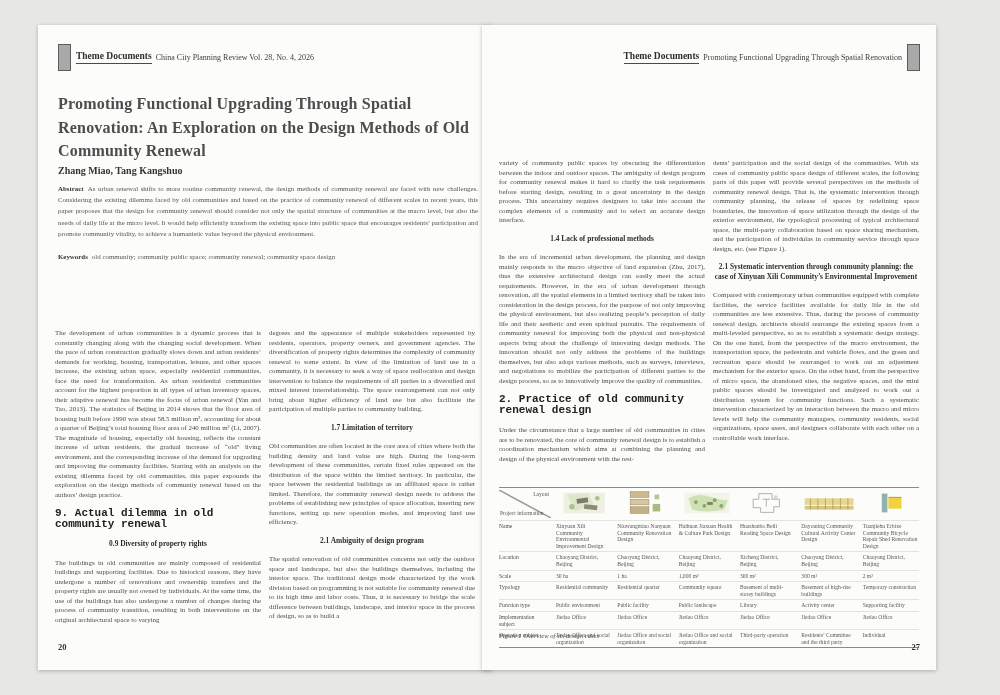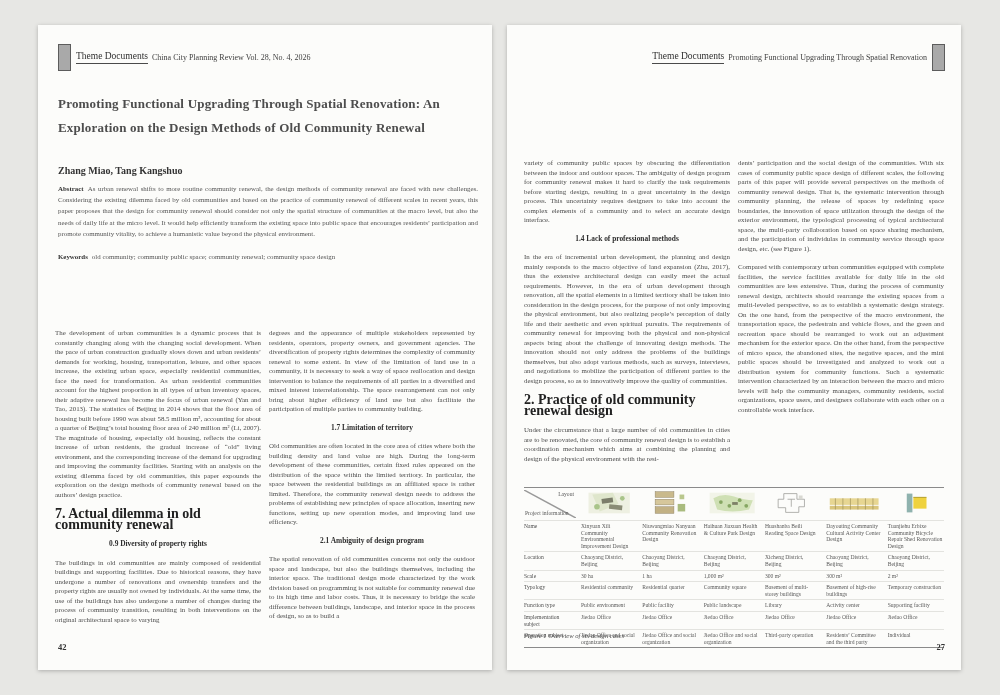--- a/index.html
+++ b/index.html
@@ -1,47 +1,47 @@
 <!DOCTYPE html>
 <html><head>
 <meta charset="utf-8">
 <style>
   html,body{margin:0;padding:0;}
   body{width:1000px;height:695px;background:#e7e7e4;position:relative;
        font-family:"Liberation Serif", serif; color:#4a4a4a; overflow:hidden;}
   .page{position:absolute;top:25px;width:454px;height:645px;background:#fcfcfa;
         box-shadow:0 1px 4px rgba(0,0,0,.25);}
-  #page-left{left:38px;} #page-right{left:507px;}
+  #page-left{left:38px;} #page-right{left:482px;}
 
   
   .hdr{position:absolute;top:20px;left:20px;right:16px;}
   .hdr-sq{position:absolute;width:11px;height:25px;background:#a9a9a9;border:1px solid #5c5c5c;top:-1px;}
   .hdr-left .hdr-sq{left:0;} .hdr-right .hdr-sq{right:0;}
   .hdr-text{display:block;}
   .hdr-left .hdr-text{margin-left:18px;} .hdr-right .hdr-text{margin-right:18px;text-align:right;}
-  .hdr-line1{font-weight:normal;font-size:9.5px;color:#2f2f2f;padding-bottom:2px;border-bottom:1px solid #4a4a4a;}
+  .hdr-line1{font-weight:bold;font-size:9.5px;color:#2f2f2f;padding-bottom:2px;border-bottom:1px solid #4a4a4a;}
   .hdr-line2{font-size:8px;color:#3e3e3e;padding-top:2.5px;}
 
   
-  #title{position:absolute;top:67px;left:20px;right:14px;font-size:13px;font-weight:bold;
+  #title{position:absolute;top:67px;left:20px;right:14px;font-size:16px;font-weight:bold;
          color:#4d4d4d;line-height:23.5px;letter-spacing:.2px;}
   #authors{position:absolute;top:140px;left:20px;font-size:10px;font-weight:bold;color:#333;}
   .abs-block{position:absolute;left:20px;right:14px;font-size:6.9px;line-height:11.2px;
              text-align:justify;color:#555;}
   #abstract{top:158px;} #keywords{top:226px;}
   .lead{font-weight:bold;color:#333;margin-right:4px;}
 
   
   .cols{position:absolute;left:17px;right:17px;display:flex;gap:8px;overflow:hidden;}
   #page-left .cols{top:303px;height:314px;}
   #page-right .cols{top:133px;height:328px;}
   .bcol{width:206px;font-size:6.9px;line-height:9.5px;text-align:justify;color:#4c4c4c;}
   .bcol p{margin:0 0 9px;}
   .h-sub{font-size:7.4px;font-weight:bold;color:#2f2f2f;margin:0 0 1.5px;text-align:center;}
-  .h-sec{font-size:14px;font-weight:bold;color:#222;margin:3px 0 10px;text-align:left;line-height:11px;}
+  .h-sec{font-size:11px;font-weight:bold;color:#222;margin:3px 0 10px;text-align:left;line-height:11px;font-family:Liberation Mono, monospace;}
 
   .pagenum{position:absolute;bottom:18px;font-size:8.5px;font-weight:bold;color:#333;}
   #page-left .pagenum{left:20px;} #page-right .pagenum{right:16px;}
 
   
   #fig-table{position:absolute;left:17px;right:17px;top:462px;border-top:1px solid #8a8a8a;
              border-bottom:1px solid #8a8a8a;}
   .trow{display:grid;grid-template-columns:52px repeat(6,1fr);column-gap:5px;
         padding:2px 0;border-top:1px solid #e3e3df;align-items:start;}
   .trow.first{border-top:none;}
@@ -72,34 +72,34 @@
   <div class="abs-block" id="abstract">
     <span class="lead">Abstract</span><span>As urban renewal shifts to more routine community renewal, the design methods of community renewal are faced with new challenges. Considering the existing dilemma faced by old communities and based on the practice of community renewal of different scales in recent years, this paper proposes that the design for community renewal should consider not only the spatial structure of communities at the macro level, but also the needs of daily life at the micro level. It would help efficiently transform the existing space into public space that encourages residents’ participation and promote community vitality, to achieve a humanistic value beyond the physical environment.</span>
   </div>
   <div class="abs-block" id="keywords">
     <span class="lead">Keywords</span><span>old community; community public space; community renewal; community space design</span>
   </div>
 
   <div class="cols">
     <div class="bcol">
       <p>The development of urban communities is a dynamic process that is constantly changing along with the changing social development. When the pace of urban construction gradually slows down and urban residents’ demands for working, housing, transportation, leisure, and other spaces increase, the existing urban space, especially residential communities, face the need for transformation. As urban residential communities account for the highest proportion in all types of urban inventory spaces, their adaptive renewal has become the focus of urban renewal (Yan and Tao, 2013). The statistics of Beijing in 2014 shows that the floor area of housing built before 1990 was about 58.5 million m², accounting for about a quarter of Beijing’s total housing floor area of 240 million m² (Li, 2007). The magnitude of housing, especially old housing, reflects the constant increase of urban residents, the gradual increase of “old” living environment, and the corresponding increase of the demand for upgrading and improving the community facilities. Starting with an analysis on the existing dilemma faced by old communities, this paper expounds the exploration on the design methods of community renewal based on the authors’ design practice.</p>
-      <p class="h-sec">7.  Actual dilemma in old community renewal</p>
+      <p class="h-sec">9.  Actual dilemma in old community renewal</p>
       <p class="h-sub">0.9 Diversity of property rights</p>
       <p>The buildings in old communities are mainly composed of residential buildings and supporting facilities. Due to historical reasons, they have undergone a number of renovations and ownership transfers and the property rights are usually not owned by individuals. At the same time, the use of the buildings has also undergone a number of changes during the process of community transition, resulting in both interventions on the original architectural space to varying</p>
     </div>
     <div class="bcol">
       <p>degrees and the appearance of multiple stakeholders represented by residents, operators, property owners, and government agencies. The diversification of property rights determines the complexity of community renewal to some extent. In view of the limitation of land use in a community, it is necessary to seek a way of space reallocation and design intervention to balance the requirements of all parties in a diversified and mixed interest interrelationship. The space rearrangement can not only bring about higher efficiency of land use but also facilitate the participation of multiple parties to community building.</p>
       <p class="h-sub">1.7 Limitation of territory</p>
       <p>Old communities are often located in the core area of cities where both the building density and land value are high. During the long-term development of these communities, certain fixed rules appeared on the distribution of the space within the limited territory. In particular, the space between the residential buildings as an affiliated space is rather limited. Therefore, the community renewal design needs to address the problems of establishing new principles of space allocation, inserting new functions, setting up new operation modes, and improving land use efficiency.</p>
       <p class="h-sub">2.1 Ambiguity of design program</p>
       <p>The spatial renovation of old communities concerns not only the outdoor space and landscape, but also the buildings themselves, including the interior space. The traditional design mode characterized by the work division based on programming is not suitable for community renewal due to its high time and labor costs. Thus, it is necessary to bridge the scale difference between buildings, landscape, and interior space in the process of design, so as to build a</p>
     </div>
   </div>
 
-  <div class="pagenum">42</div>
+  <div class="pagenum">20</div>
 </div>
 
 <div class="page" id="page-right">
   <div class="hdr hdr-right">
     <span class="hdr-sq"></span>
     <span class="hdr-text">
       <span class="hdr-line1">Theme Documents</span>
       <span class="hdr-line2">Promoting Functional Upgrading Through Spatial Renovation</span>
     </span>
   </div>
@@ -107,20 +107,21 @@
   <div class="cols">
     <div class="bcol">
       <p>variety of community public spaces by obscuring the differentiation between the indoor and outdoor spaces. The ambiguity of design program for community renewal makes it hard to clarify the task requirements before starting design, resulting in a great uncertainty in the design process. This uncertainty requires designers to take into account the complex elements of a community and to select an accurate design interface.</p>
       <p class="h-sub">1.4 Lack of professional methods</p>
       <p>In the era of incremental urban development, the planning and design mainly responds to the macro objective of land expansion (Zhu, 2017), thus the extensive architectural design can easily meet the actual requirements. However, in the era of urban development through renovation, all the spatial elements in a limited territory shall be taken into consideration in the design process, for the purpose of not only improving the physical environment, but also realizing people’s perception of daily life and their aesthetic and even spiritual pursuits. The requirements of community renewal for improving both the physical and non-physical aspects bring about the challenge of innovating design methods. The innovation should not only address the problems of the buildings themselves, but also adopt various methods, such as surveys, interviews, and negotiations to mobilize the participation of different parties to the design process, so as to innovatively improve the quality of communities.</p>
       <p class="h-sec">2. Practice of old community renewal design</p>
       <p>Under the circumstance that a large number of old communities in cities are to be renovated, the core of community renewal design is to establish a coordination mechanism which aims at combining the planning and design of the physical environment with the resi-</p>
     </div>
     <div class="bcol">
       <p>dents’ participation and the social design of the communities. With six cases of community public space design of different scales, the following parts of this paper will provide several perspectives on the methods of community renewal design. That is, the systematic intervention through community planning, the release of spaces by redefining space boundaries, the innovation of space utilization through the design of the exterior environment, the typological processing of typical architectural space, the multi-party collaboration based on space sharing mechanism, and the participation of individulas in community service through space design, etc. (see Figure 1).</p>
+      <p class="h-sub">2.1 Systematic intervention through community planning: the case of Xinyuan Xili Community’s Environmental Improvement</p>
       <p>Compared with contemporary urban communities equipped with complete facilities, the service facilities available for daily life in the old communities are less extensive. Thus, during the process of community renewal design, architects should rearrange the existing spaces from a multi-leveled perspective, so as to establish a systematic design strategy. On the one hand, from the perspective of the macro environment, the transportation space, the pedestrain and vehicle flows, and the green and recreation space should be rearranged to work out an adjustment mechanism for the exterior space. On the other hand, from the perspective of micro space, the abandoned sites, the negative spaces, and the mini public spaces should be investigated and analyzed to work out a distribution system for community functions. Such a systematic intervention characterized by an interaction between the macro and micro levels will help the community managers, community residents, social organizations, space users, and designers collaborate with each other on a controllable work interface.</p>
     </div>
   </div>
 
   <div id="fig-table">
     <div class="trow first">
       <div class="corner">
         <svg viewBox="0 0 100 100" preserveAspectRatio="none">
             <line x1="0" y1="0" x2="100" y2="100" stroke="#999" stroke-width="1.5" vector-effect="non-scaling-stroke"></line>
           </svg>

